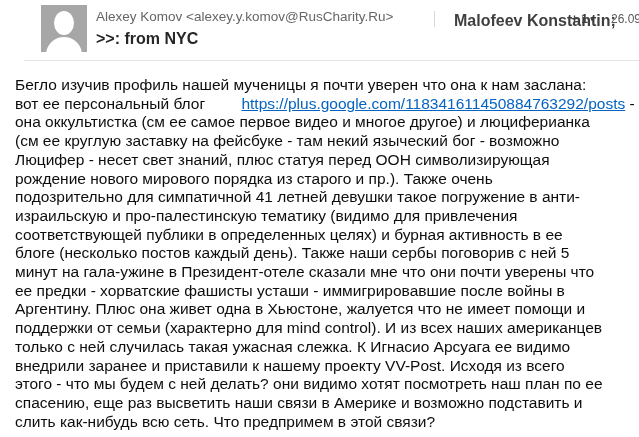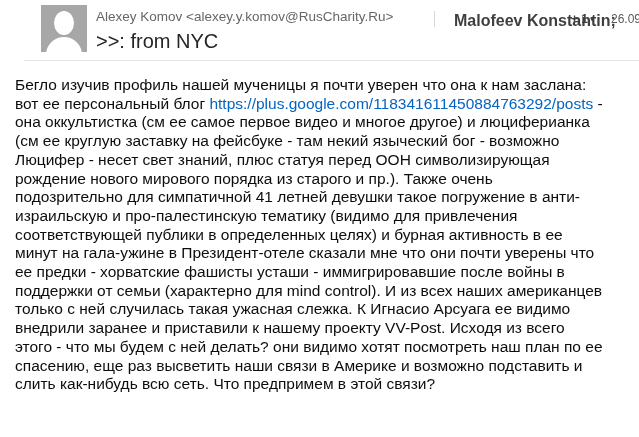--- a/index.html
+++ b/index.html
@@ -38,21 +38,21 @@
     background: #ffffff;
     border-radius: 18px 18px 0 0;
   }
   .sender-line {
     position: absolute; left: 72px; top: 9px;
     font-size: 13.5px; color: #666666;
     white-space: nowrap; cursor: pointer;
   }
   .subject-line {
     position: absolute; left: 72px; top: 30px;
-    font-size: 20px; font-weight: 400; color: #262626;
+    font-size: 16px; font-weight: 700; color: #262626;
     white-space: nowrap;
   }
   .vsep {
     position: absolute; left: 410px; top: 11px;
     width: 1px; height: 16px;
     background: #d8d8d8;
   }
   .recipients {
     position: absolute; left: 430px; top: 12px;
     font-size: 16px; font-weight: 600; color: #3f3f3f;
@@ -78,21 +78,23 @@
     padding: 16px 0 0 15px;
     box-sizing: border-box;
     font-size: 15.5px;
     line-height: 18.7px;
     color: #0d0d0d;
     overflow: hidden;
   }
   .body-line { white-space: nowrap; }
   .blog-link {
     color: #0563c1;
+    text-decoration: underline;
     cursor: pointer;
+    margin-left: 32px;
   }
 </style>
 </head>
 <body>
 
 <div class="email-pane">
 
   <div class="email-header">
 
     <div class="avatar">
@@ -120,22 +122,24 @@
       <span>вот ее персональный блог </span><a class="blog-link">https://plus.google.com/118341611450884763292/posts</a><span> -</span>
     </div>
     <div>
         <div class="body-line">она оккультистка (см ее самое первое видео и многое другое) и люциферианка</div>
         <div class="body-line">(см ее круглую заставку на фейсбуке - там некий языческий бог - возможно</div>
         <div class="body-line">Люцифер - несет свет знаний, плюс статуя перед ООН символизирующая</div>
         <div class="body-line">рождение нового мирового порядка из старого и пр.). Также очень</div>
         <div class="body-line">подозрительно для симпатичной 41 летней девушки такое погружение в анти-</div>
         <div class="body-line">израильскую и про-палестинскую тематику (видимо для привлечения</div>
         <div class="body-line">соответствующей публики в определенных целях) и бурная активность в ее</div>
+        <div class="body-line">блоге (несколько постов каждый день). Также наши сербы поговорив с ней 5</div>
         <div class="body-line">минут на гала-ужине в Президент-отеле сказали мне что они почти уверены что</div>
         <div class="body-line">ее предки - хорватские фашисты усташи - иммигрировавшие после войны в</div>
+        <div class="body-line">Аргентину. Плюс она живет одна в Хьюстоне, жалуется что не имеет помощи и</div>
         <div class="body-line">поддержки от семьи (характерно для mind control). И из всех наших американцев</div>
         <div class="body-line">только с ней случилась такая ужасная слежка. К Игнасио Арсуага ее видимо</div>
         <div class="body-line">внедрили заранее и приставили к нашему проекту VV-Post. Исходя из всего</div>
         <div class="body-line">этого - что мы будем с ней делать? они видимо хотят посмотреть наш план по ее</div>
         <div class="body-line">спасению, еще раз высветить наши связи в Америке и возможно подставить и</div>
         <div class="body-line">слить как-нибудь всю сеть. Что предпримем в этой связи?</div>
       </div>
   </div>
 
 </div>

